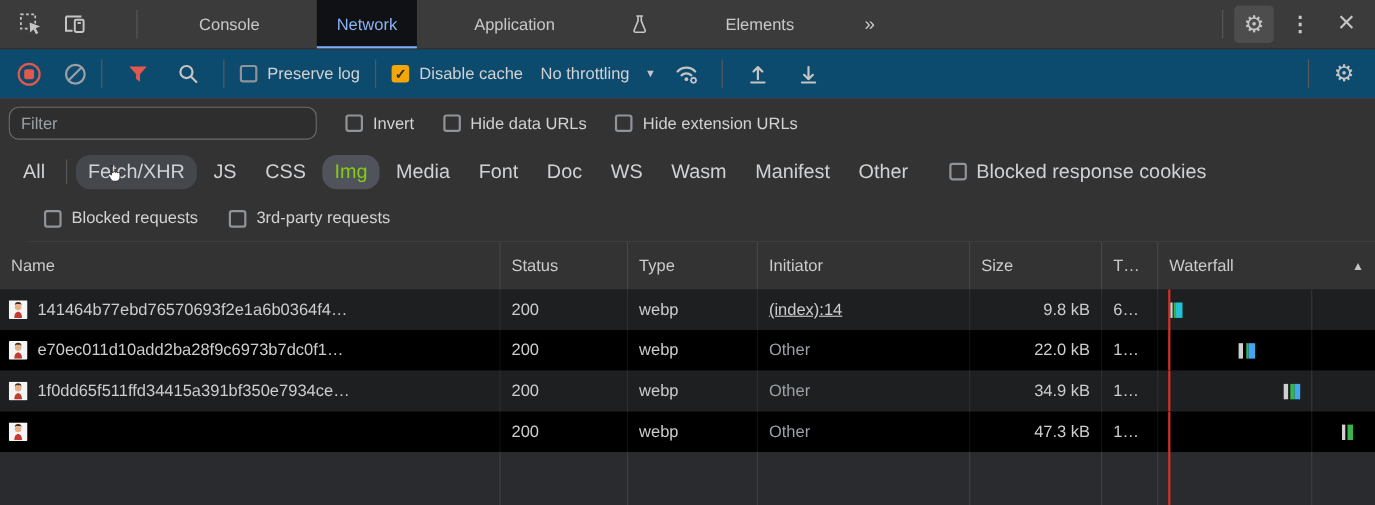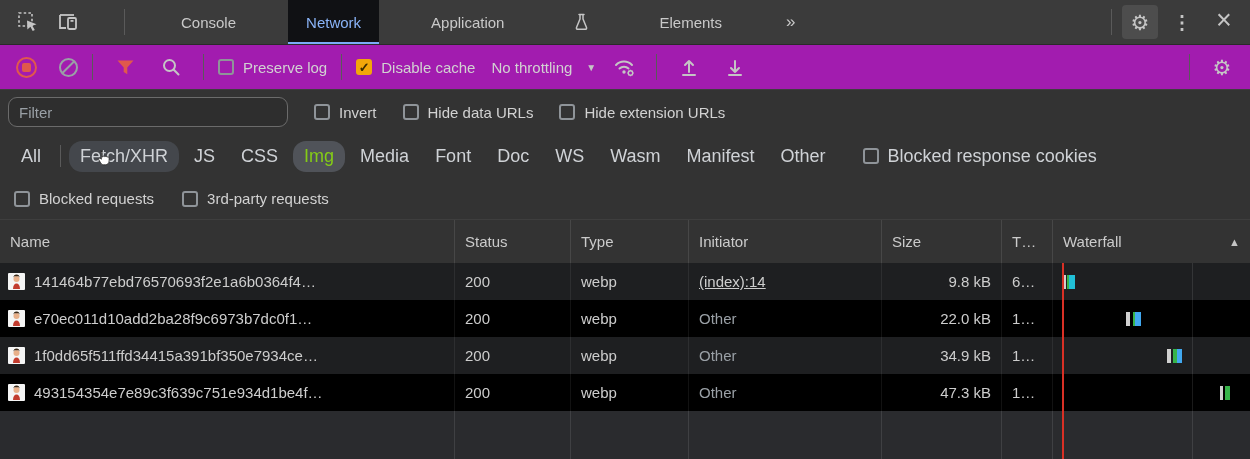--- a/index.html
+++ b/index.html
@@ -17,21 +17,21 @@
   .tab.active { background:#101114; color:#8ab4f8; }
   .tab.active::after { content:""; position:absolute; left:0; right:0; bottom:0; height:2px; background:#7cacf8; }
   .tab-more { display:flex; align-items:center; padding:0 12px; color:#c9c9c9; font-size:17px; letter-spacing:1px;}
   .tb-right { margin-left:auto; display:flex; align-items:center; padding-right:8px; gap:6px; }
   .gear-glyph { font-size:21px; line-height:1; }
   .icon-btn.active-bg { background:#4d4d4d; }
   .kebab { font-size:19px; font-weight:bold; color:#c5c5c5; }
   .close-x { font-size:27px; color:#c5c5c5; line-height:1; margin-top:-3px;}
 
   
-  .net-toolbar { height:45px; background:#a21caf; display:flex; align-items:center;
+  .net-toolbar { height:45px; background:#0c4a6e; display:flex; align-items:center;
     padding:0 10px; gap:10px; color:#d2d2d2; font-size:15px; border-bottom:1px solid #3e3e3e;}
   .rec-btn { width:21px; height:21px; border:2px solid #e0594c; border-radius:50%;
     display:flex; align-items:center; justify-content:center; margin-left:6px;}
   .rec-btn::after { content:""; width:9px; height:9px; background:#e0594c; border-radius:2px; }
   .clear-btn { width:19px; height:19px; border:2px solid #9aa0a6; border-radius:50%; position:relative; margin-left:12px;}
   .clear-btn::after { content:""; position:absolute; left:-1px; top:6.5px; width:17px; height:2px;
     background:#9aa0a6; transform:rotate(-45deg); }
   .chk { width:16px; height:16px; border:2px solid #8f9499; border-radius:3px; flex:none;
     display:flex; align-items:center; justify-content:center; background:transparent;}
   .chk.checked { background:#f2a70a; border-color:#f2a70a; }
@@ -54,21 +54,21 @@
     padding:0 10px; font-size:18px; color:#cfd2d6; }
   .chip { padding:5px 11px; border-radius:13px; position:relative; white-space:nowrap;}
   .chip.hovered { background:#44474c; }
   .chip.selected { background:#505359; color:#84cc16; }
   .chip-sep { width:1px; height:22px; background:#5a5a5a; margin:0 4px; }
   .chips-chk { display:flex; align-items:center; gap:9px; margin-left:22px; }
   .hand-cursor { position:absolute; left:27px; top:9px; }
 
   
   .options-bar { height:42px; background:#333333; display:flex; align-items:center; gap:28px;
-    padding:0 14px; font-size:15px; color:#d2d2d2; border-bottom:1px solid #3e3e3e;}
+    padding:0 14px; font-size:15px; color:#d2d2d2; border-bottom:1px solid #3e3e3e;margin-left:26px;}
 
   
   .grid-row { display:grid; grid-template-columns:455px 116px 118px 193px 120px 51px 197px; }
   .thead { height:43px; background:#333333; color:#cbcbcb; font-size:15px; }
   .thead .cell { display:flex; align-items:center; padding-left:10px;
     border-right:1px solid #474747; }
   .thead .cell:last-child { border-right:none; }
   .th-waterfall { display:flex; align-items:center; justify-content:space-between; padding-right:10px;}
   .sort-arrow { font-size:11px; color:#c5c5c5; }
 
@@ -363,21 +363,20 @@
 </div>
 
 <div class="grid-row trow even">
   <div class="cell name-cell">
     <svg class="thumb" viewBox="0 0 17 17">
       <rect width="17" height="17" fill="#f5f5f5"></rect>
         <circle cx="8.5" cy="6" r="3" fill="#e8b08a"></circle>
       <path d="M5 16 c0-3.5 1.5-5.5 3.5-5.5 s3.5 2 3.5 5.5z" fill="#c23b2e"></path>
       <path d="M5.5 4.5 a3 3 0 0 1 6 0 l-1 -1.2 h-4z" fill="#3a2a1a"></path>
     </svg>
-    <span>493154354e7e89c3f639c751e934d1be4f…</span>
   </div>
   <div class="cell">200</div>
   <div class="cell">webp</div>
   <div class="cell">
     <span class="initiator-other">Other</span>
   </div>
   <div class="cell size-cell">47.3 kB</div>
   <div class="cell">1…</div>
   <div class="cell wf-cell">
     <span class="wf-line-load"></span>

